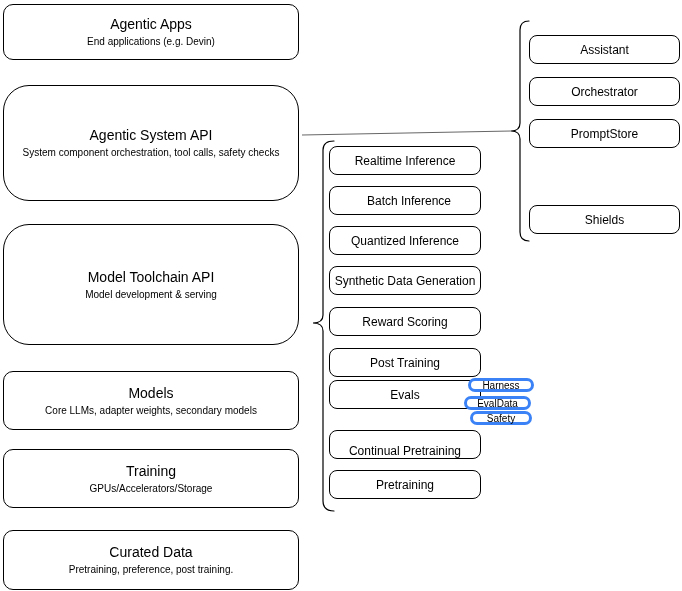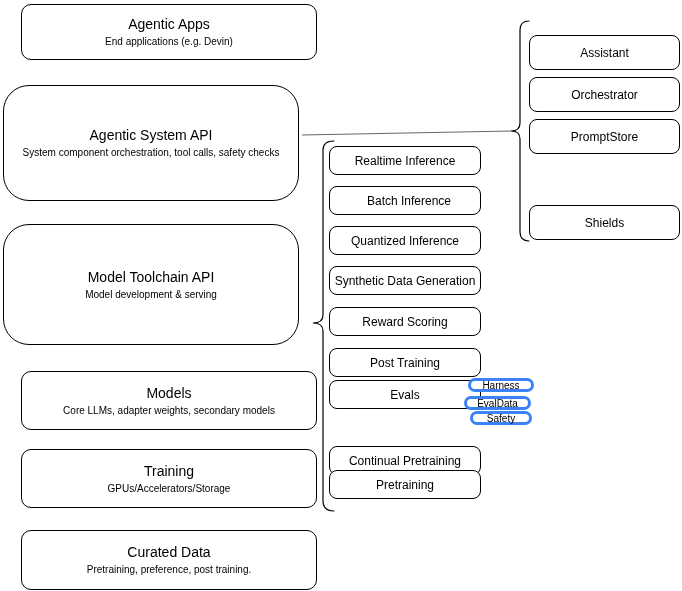--- a/index.html
+++ b/index.html
@@ -26,31 +26,31 @@
     box-sizing: border-box;
     background: #ffffff;
     border: 1px solid #000000;
     display: flex;
     flex-direction: column;
     align-items: center;
     justify-content: center;
     text-align: center;
   }
   .stack-box { left: 3px; width: 296px; }
-  .r-small { border-radius: 10px; margin-left: 18px; }
+  .r-small { border-radius: 10px; }
   .r-big   { border-radius: 26px; }
   .stack-title { font-size: 14px; line-height: 17px; }
   .stack-sub   { font-size: 10px; line-height: 13px; margin-top: 2px; }
   .item-box {
     border-radius: 8px;
     font-size: 12px;
     line-height: 14px;
   }
   .mid-box   { left: 329px; width: 152px; height: 29px; }
-  .right-box { left: 529px; width: 151px; height: 35px; }
+  .right-box { left: 529px; width: 151px; height: 29px; }
   .pill {
     position: absolute;
     box-sizing: border-box;
     background: #ffffff;
     border: 3px solid #3b82f6;
     border-radius: 8px;
     display: flex;
     align-items: center;
     justify-content: center;
     font-size: 10px;
@@ -112,21 +112,21 @@
   </div>
   <div class="node item-box mid-box" style="top:307px;">
     <span>Reward Scoring</span>
   </div>
   <div class="node item-box mid-box" style="top:348px;">
     <span>Post Training</span>
   </div>
   <div class="node item-box mid-box" style="top:368px;margin-top:12px;">
     <span>Evals</span>
   </div>
-  <div class="node item-box mid-box" style="top:446px;">
+  <div class="node item-box mid-box" style="top:430px;justify-content:flex-end;">
     <span>Continual Pretraining</span>
   </div>
   <div class="node item-box mid-box" style="top:470px;">
     <span>Pretraining</span>
   </div>
 
   <div class="pill" style="left:468px;top:378px;width:66px;height:14px;">
     <span>Harness</span>
   </div>
   <div class="pill" style="left:464px;top:396px;width:67px;height:14px;">

